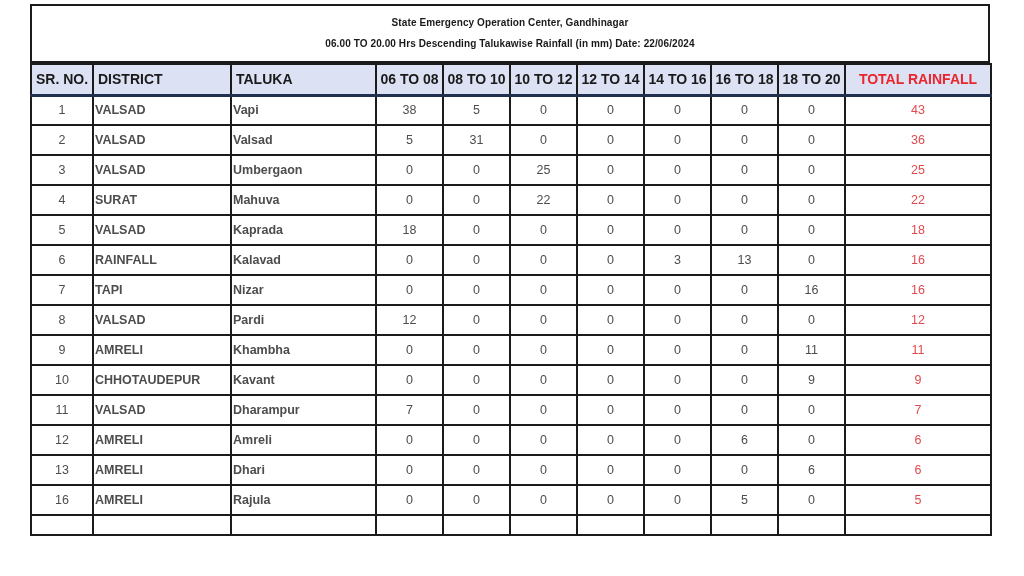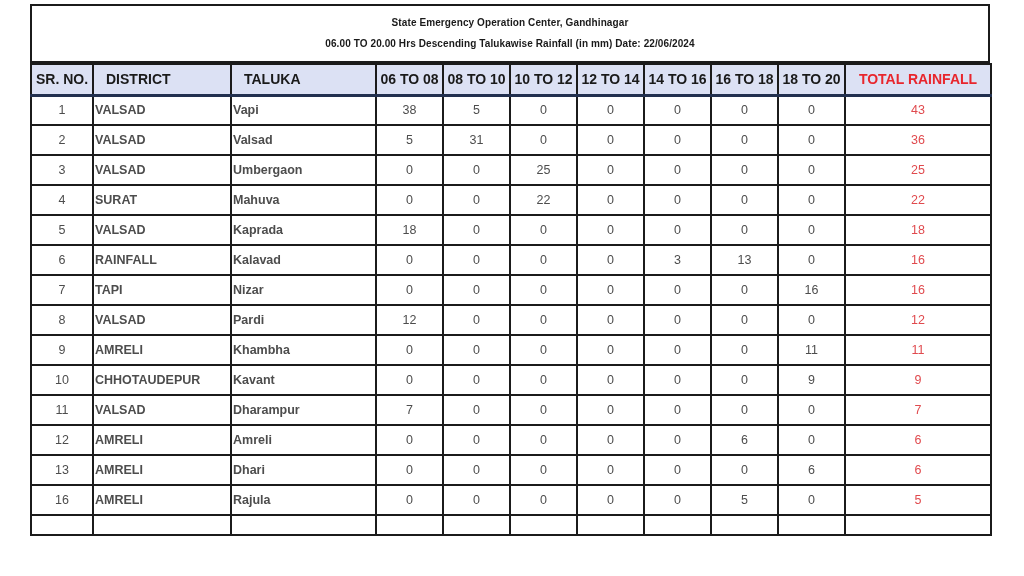--- a/index.html
+++ b/index.html
@@ -43,21 +43,21 @@
   table.rainfall thead th {
     background: #dce1f4;
     border-bottom: 3px solid #22304f;
     font-size: 14px;
     font-weight: bold;
     color: #1a1a1a;
     height: 31px;
     padding: 2px 3px;
     text-align: center;
   }
-  table.rainfall thead th.al { text-align: left; padding-left: 12px; }
+  table.rainfall thead th.al { text-align: left; padding-left: 4px; }
   table.rainfall thead th.total-h { color: #e8262d; }
   table.rainfall tbody td {
     background: #ffffff;
     height: 30px;
     font-size: 12.5px;
     color: #4d4d4d;
     text-align: center;
     padding: 2px 3px;
   }
   table.rainfall tbody td.al { text-align: left; padding-left: 1px; font-weight: bold; }

